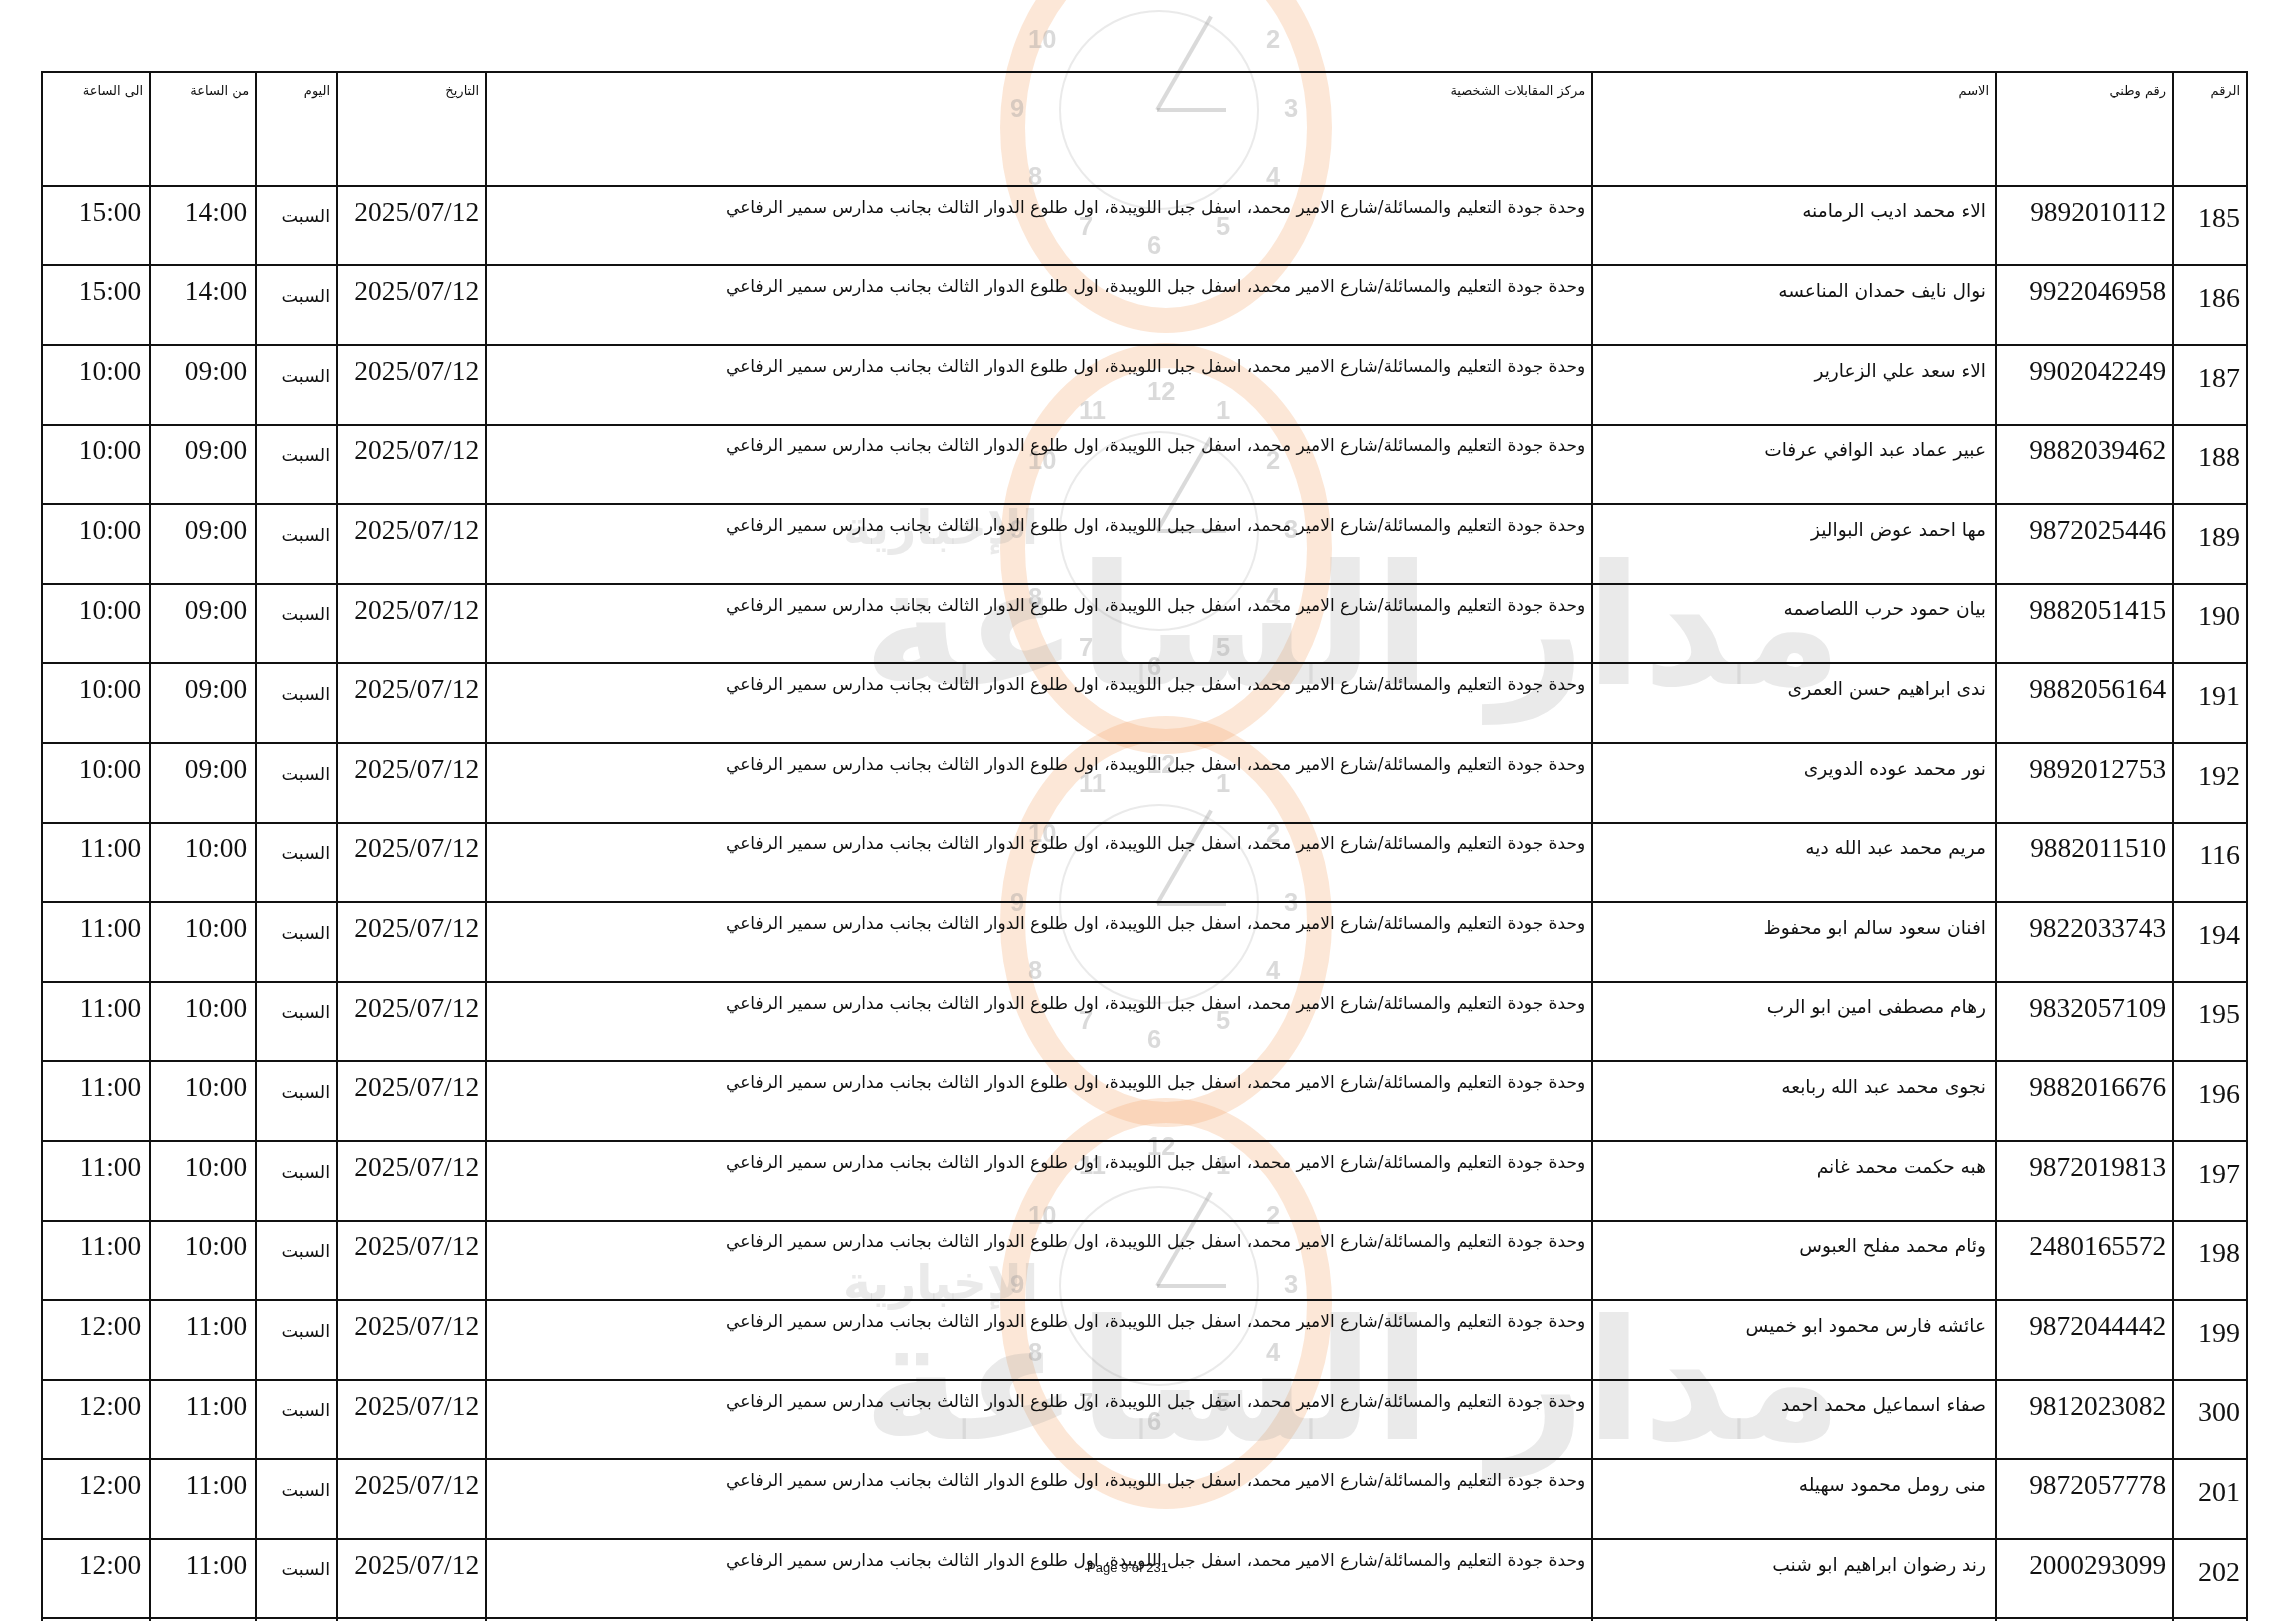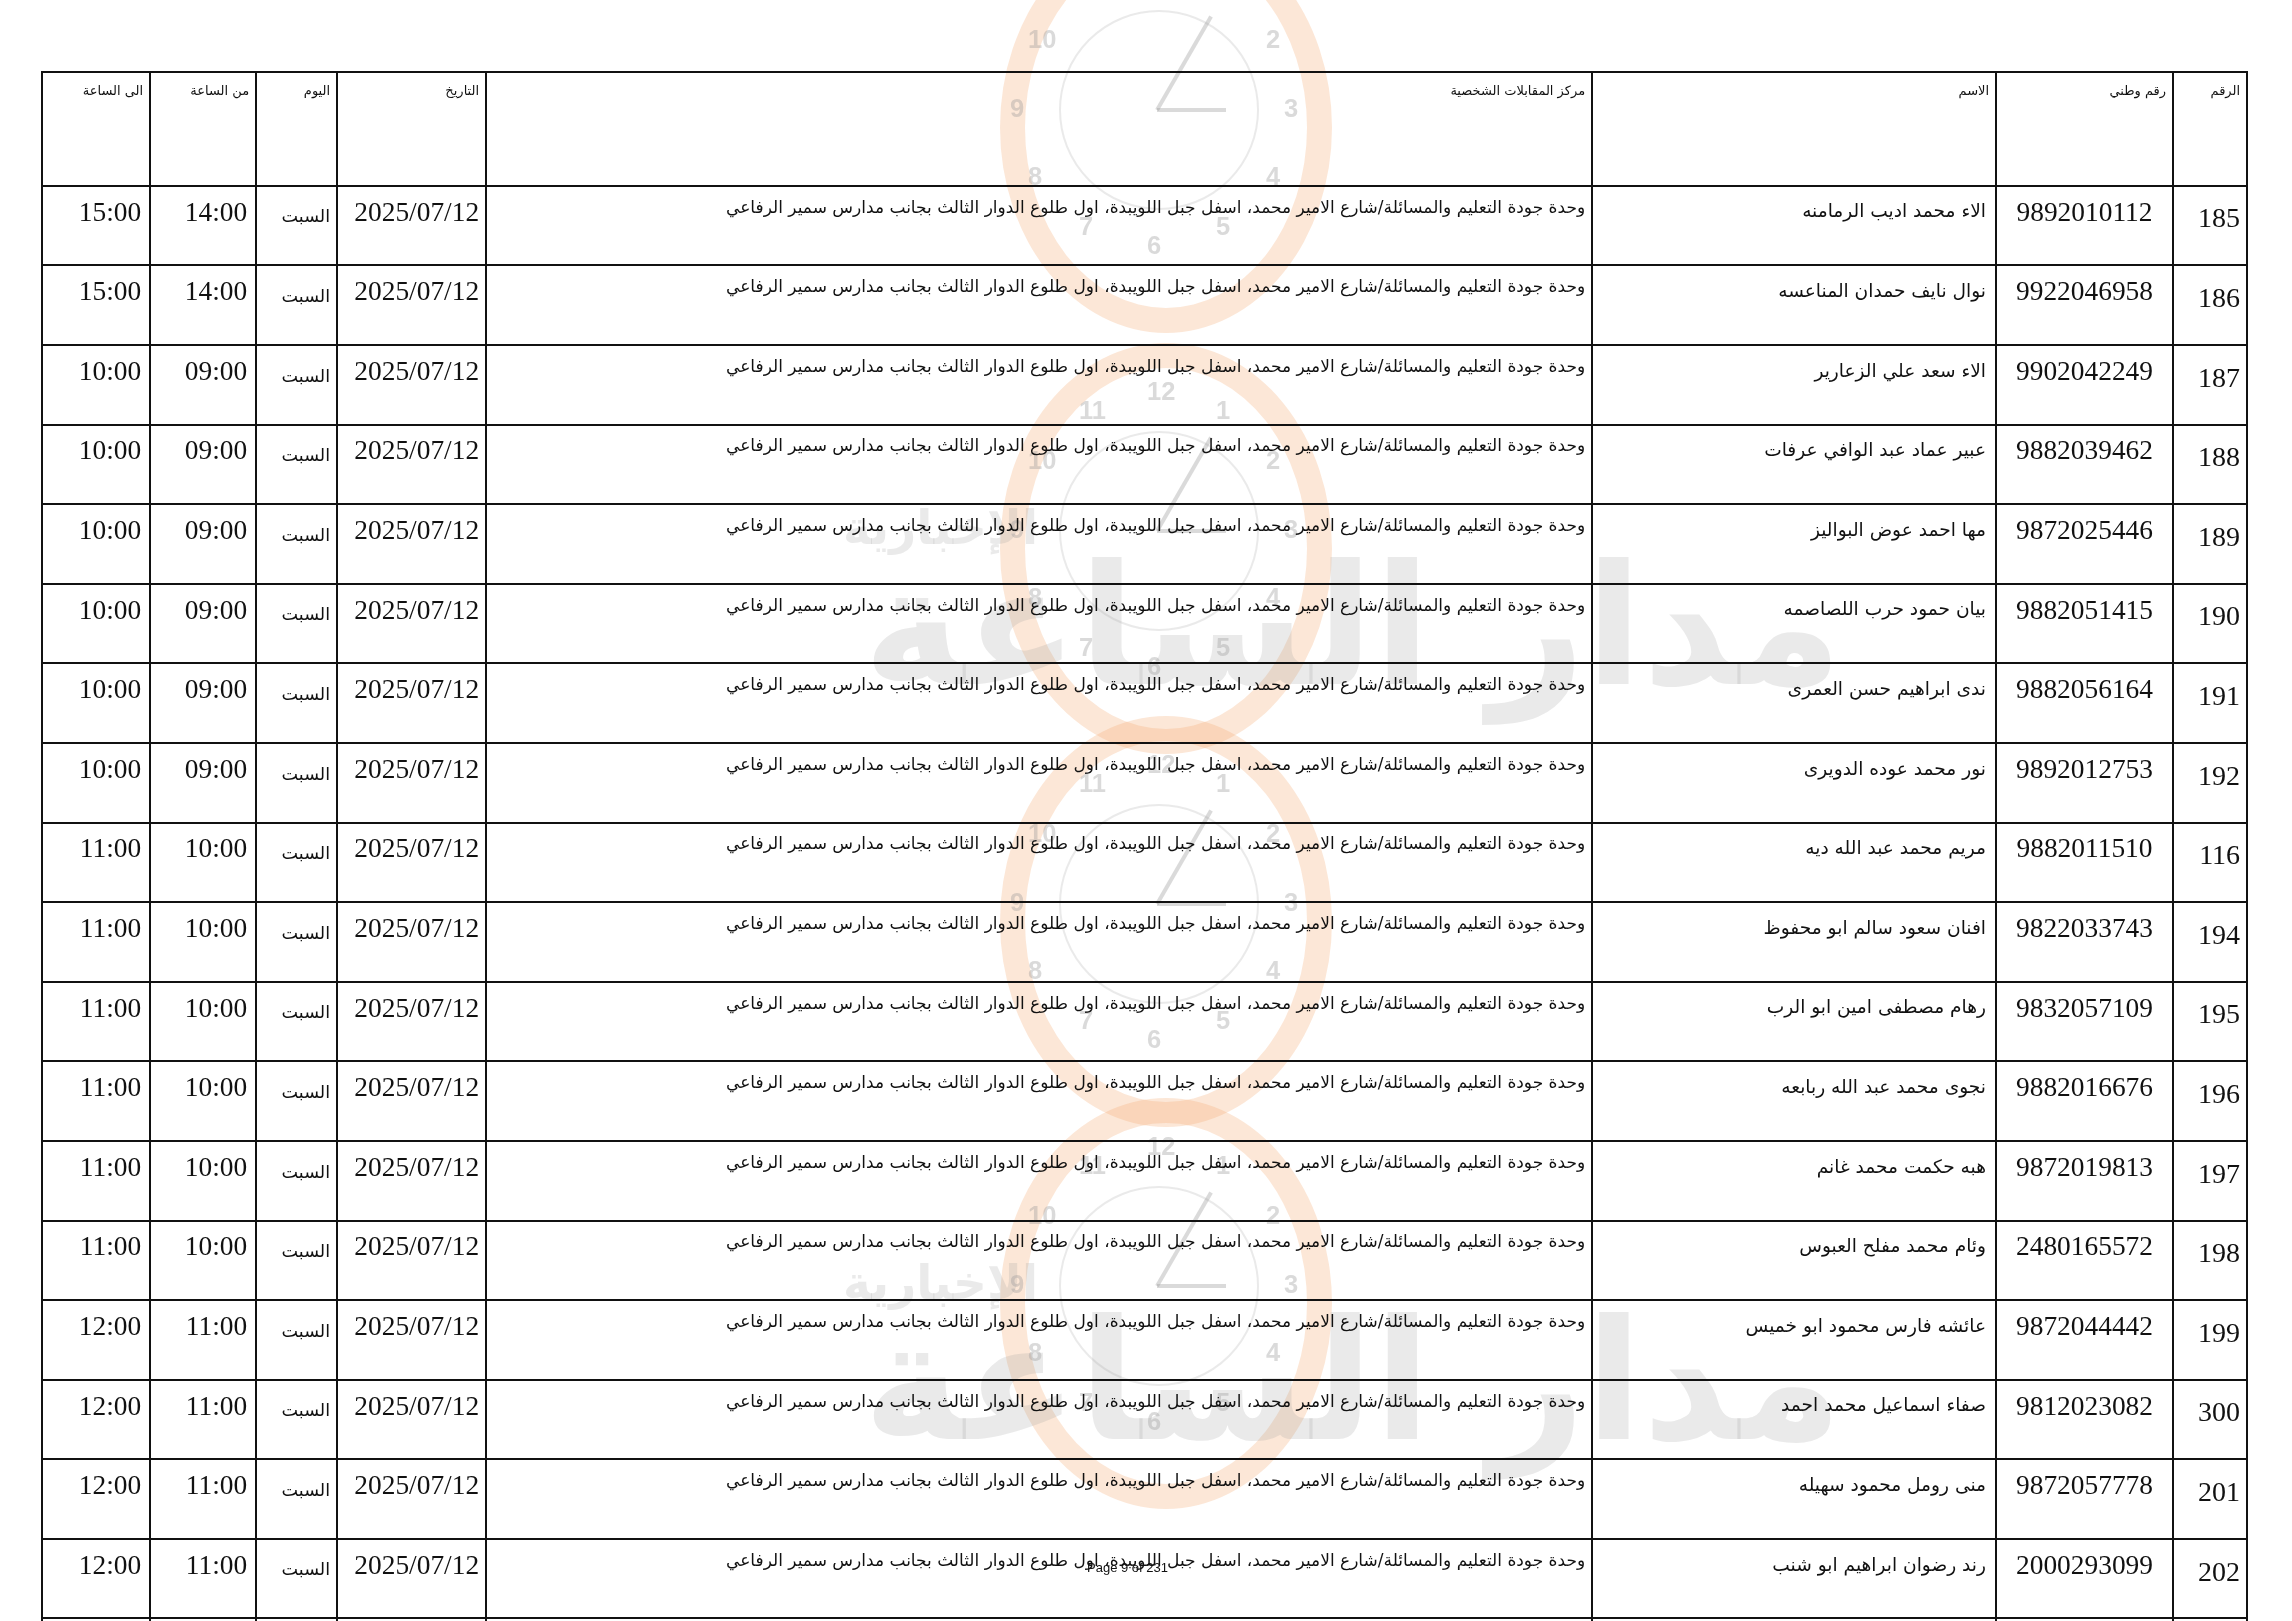--- a/index.html
+++ b/index.html
@@ -8,21 +8,21 @@
   .wm-ring { position: absolute; border-radius: 50%; border: 25.5px solid rgba(245,170,110,0.28); }
   .wm-face { position: absolute; border-radius: 50%; border: 2.9px solid rgba(170,170,170,0.25); }
   .wm-num { position: absolute; font-family: "Liberation Sans", sans-serif; font-weight: bold; font-size: 25.5px; color: rgba(150,150,150,0.35); }
   .wm-hand { position: absolute; background: rgba(150,150,150,0.35); transform-origin: left center; height: 3.9px; }
   .wm-text { position: absolute; font-family: "DejaVu Sans", sans-serif; font-weight: bold; color: rgba(160,160,160,0.22); white-space: nowrap; direction: rtl; }
   table { position: absolute; left: 41px; top: 71px; border-collapse: collapse; direction: rtl; z-index: 1; table-layout: fixed; }
   th, td { border: 2px solid #111; padding: 0 5.9px; vertical-align: top; text-align: right; overflow: hidden; white-space: nowrap; }
   th { height: 102px; font-family: "DejaVu Sans", sans-serif; font-weight: normal; font-size: 13px; padding-top: 9.8px; }
   td { height: 58px; }
   td.num { font-size: 28px; padding-top: 15.7px; text-align: right; }
-  td.nid { font-size: 27.4px; padding-top: 9.8px; text-align: center; }
+  td.nid { font-size: 27.4px; padding-top: 9.8px; }
   td.name { font-family: "DejaVu Sans", sans-serif; font-size: 18.6px; padding-top: 13.7px; padding-right: 9px; }
   td.center { font-family: "DejaVu Sans", sans-serif; font-size: 17px; padding-top: 9.8px; }
   td.date { font-size: 27.4px; padding-top: 9.8px; }
   td.day { font-family: "DejaVu Sans", sans-serif; font-size: 17.6px; padding-top: 19.6px; }
   td.time { font-size: 27.4px; padding-top: 9.8px; padding-right: 7.8px; }
   .footer { position: absolute; top: 1560px; left: 0; width: 2255px; text-align: center; font-family: "Liberation Sans", sans-serif; font-size: 13px; color: #111; z-index: 1; }
 </style>
 </head>
 <body>
 

